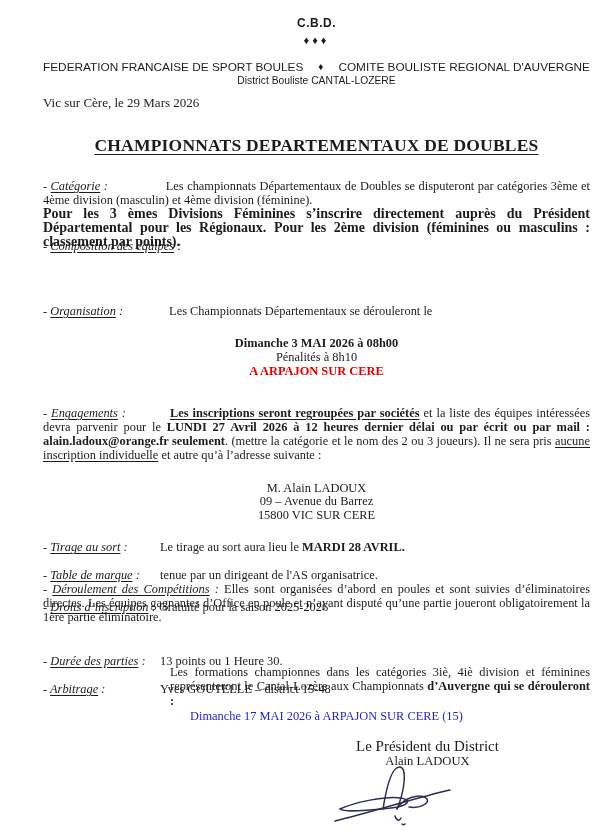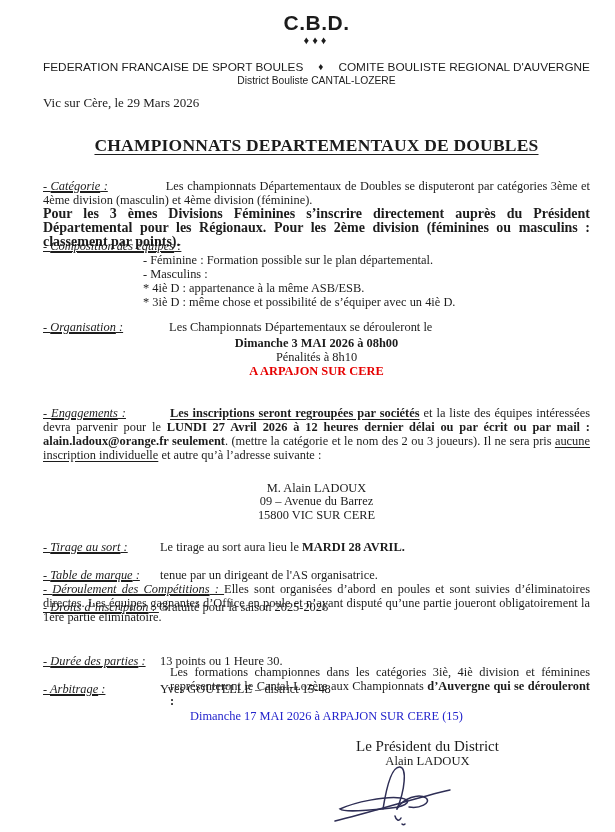--- a/index.html
+++ b/index.html
@@ -9,42 +9,42 @@
     font-family:"Liberation Serif", "DejaVu Serif", serif;
     color:#1c1c1c; font-size:12.4px; line-height:14px;
   }
   .blk { position:absolute; left:43px; right:25px; margin:0; }
   .sans { font-family:"Liberation Sans", "DejaVu Sans", sans-serif; }
   .center { text-align:center; }
   .right  { text-align:left; }
   .just   { text-align:justify; }
   .b { font-weight:bold; }
   .u { text-decoration:underline; text-underline-offset:2px; }
-  .lbl { font-style:italic;text-decoration:underline; }
+  .lbl { font-style:italic; }
   .red  { color:var(--red);  font-weight:bold; }
   .blue { color:var(--blue); font-weight:normal; }
   .tab { display:inline-block; height:1px; }
   .t58 { width:58px; } .t44 { width:44px; } .t46 { width:46px; }
   .item { position:relative; }
   .item .col2 { position:absolute; left:117px; top:0; white-space:nowrap; }
 
-  .logo-line { top:14px; font-size:21px; font-weight:bold; letter-spacing:0.5px; line-height:18px; }
+  .logo-line { top:14px; font-size:12px; font-weight:bold; letter-spacing:0.5px; line-height:18px; }
   .logo-diamonds { top:34px; font-size:11px; letter-spacing:3px; line-height:13px; }
   .fed-line { top:60px; font-size:11.8px; line-height:14px; white-space:nowrap; text-align:center; }
   .fed-sep { display:inline-block; margin:0 15px; font-size:10px; transform:translateY(-1px); }
   .district-line { top:75px; font-size:10.3px; line-height:12px; }
   .date-line { top:96px; font-size:13px; }
   .doc-title { top:134px; font-size:17.5px; font-weight:bold; line-height:22px; letter-spacing:0.2px; }
   .doc-title span { text-decoration:underline; text-underline-offset:3px; }
 
   .p-categorie    { top:179px; }
   .p-note         { top:207px; font-weight:bold; font-size:14px; }
   .p-composition  { top:239px; }
   .comp-items     { top:253px; left:143px; }
-  .p-organisation { top:320px; }
+  .p-organisation { top:304px; }
   .org-date       { top:336px; font-weight:bold; }
   .org-pen        { top:350px; }
   .org-lieu       { top:364px; }
   .p-engagements  { top:406px; }
   .address        { top:482px; line-height:13.4px; }
   .i-tirage       { top:540px; }
   .i-table        { top:554px; }
   .i-droits       { top:568px;margin-top:32px; }
   .p-deroulement  { top:582px; }
   .i-duree        { top:626px; }
@@ -72,26 +72,20 @@
 
   <p class="blk just p-categorie">
     <span class="lbl"><span>- </span><span class="u">Catégorie</span><span> :</span></span><span class="tab t58"></span><span>Les championnats Départementaux de Doubles se disputeront par catégories 3ème et 4ème division (masculin) et 4ème division (féminine).</span>
   </p>
 
   <p class="blk just p-note">Pour les 3 èmes Divisions Féminines s’inscrire directement auprès du Président Départemental pour les Régionaux.  Pour les 2ème division (féminines ou masculins : classement par points).</p>
 
   <p class="blk p-composition">
     <span class="lbl"><span>- </span><span class="u">Composition des équipes</span><span> :</span></span>
   </p>
-  <div class="blk comp-items">
-    <div>- Féminine : Formation possible sur le plan départemental.</div>
-    <div>- Masculins :</div>
-    <div>* 4iè D : appartenance à la même ASB/ESB.</div>
-    <div>* 3iè D : même chose et possibilité de s’équiper avec un 4iè D.</div>
-  </div>
 
   <p class="blk p-organisation">
     <span class="lbl"><span>- </span><span class="u">Organisation</span><span> :</span></span><span class="tab t46"></span><span>Les Championnats Départementaux se dérouleront le</span>
   </p>
   <div class="blk center org-date">Dimanche 3 MAI 2026 à 08h00</div>
   <div class="blk center org-pen">Pénalités à 8h10</div>
   <div class="blk center org-lieu red">A ARPAJON SUR CERE</div>
 
   <p class="blk just p-engagements">
     <span class="lbl"><span>- </span><span class="u">Engagements</span><span> :</span></span><span class="tab t44"></span><span class="b u">Les inscriptions seront regroupées par sociétés</span><span>  et la liste des équipes intéressées devra parvenir pour le </span><span class="b">LUNDI 27  Avril 2026 à 12 heures dernier délai ou par écrit ou par mail : alain.ladoux@orange.fr seulement</span><span>. (mettre la catégorie et le nom des 2 ou 3 joueurs). Il ne sera pris </span><span class="u">aucune inscription individuelle</span><span> et autre qu’à l’adresse suivante :</span>

